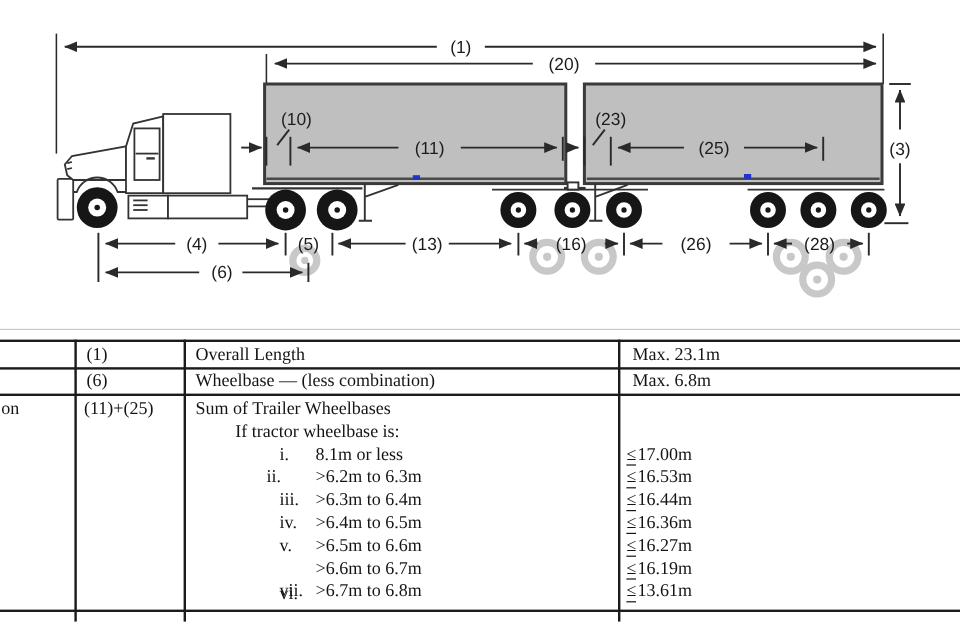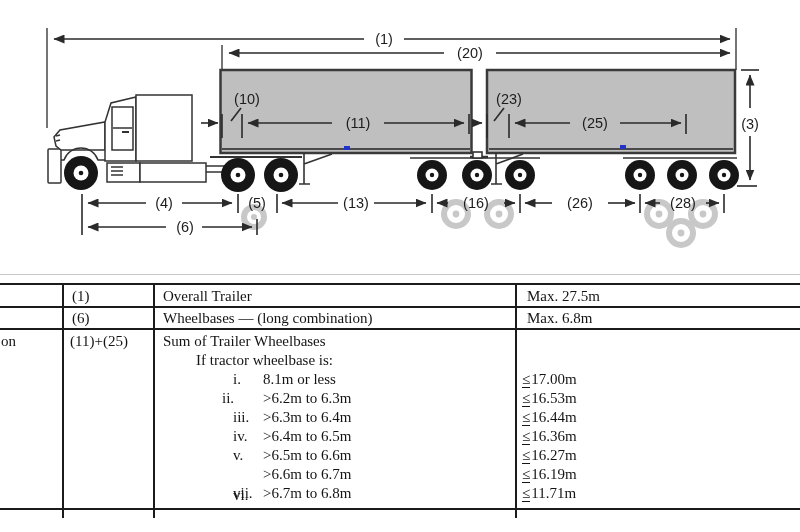--- a/index.html
+++ b/index.html
@@ -204,25 +204,25 @@
     <div class="hline" style="left:0;top:328px;width:800px;"></div>
     <div class="hline" style="left:0;top:508px;width:800px;"></div>
     <div class="vline" style="left:62px;top:283px;height:227px;"></div>
     <div class="vline" style="left:153px;top:283px;height:227px;"></div>
     <div class="vline" style="left:515px;top:283px;height:227px;"></div>
     <div class="vline" style="left:62px;top:510px;height:8px;"></div>
     <div class="vline" style="left:153px;top:510px;height:8px;"></div>
     <div class="vline" style="left:515px;top:510px;height:8px;"></div>
 
     <div class="cell" style="left:72px;top:287px;">(1)</div>
-    <div class="cell" style="left:163px;top:287px;">Overall Trailer</div>
-    <div class="cell" style="left:527px;top:287px;">Max. 27.5m</div>
+    <div class="cell" style="left:163px;top:287px;">Overall Length</div>
+    <div class="cell" style="left:527px;top:287px;">Max. 23.1m</div>
 
     <div class="cell" style="left:72px;top:309px;">(6)</div>
-    <div class="cell" style="left:163px;top:309px;">Wheelbases — (long combination)</div>
+    <div class="cell" style="left:163px;top:309px;">Wheelbase — (less combination)</div>
     <div class="cell" style="left:527px;top:309px;">Max. 6.8m</div>
 
     <div class="cell" style="left:1px;top:332px;">on</div>
     <div class="cell" style="left:70px;top:332px;">(11)+(25)</div>
     <div class="cell" style="left:163px;top:332px;">Sum of Trailer Wheelbases</div>
     <div class="cell" style="left:196px;top:351px;">If tractor wheelbase is:</div>
 
     <div class="cell" style="left:233px;top:370px;">i.</div>
     <div class="cell" style="left:263px;top:370px;">8.1m or less</div>
     <div class="cell" style="left:522px;top:370px;"><span class="leq">≤</span><span>17.00m</span></div>
@@ -242,16 +242,16 @@
     <div class="cell" style="left:233px;top:446px;">v.</div>
     <div class="cell" style="left:263px;top:446px;">&gt;6.5m to 6.6m</div>
     <div class="cell" style="left:522px;top:446px;"><span class="leq">≤</span><span>16.27m</span></div>
 
     <div class="cell" style="left:233px;top:486px;">vi.</div>
     <div class="cell" style="left:263px;top:465px;text-align:right;">&gt;6.6m to 6.7m</div>
     <div class="cell" style="left:522px;top:465px;"><span class="leq">≤</span><span>16.19m</span></div>
 
     <div class="cell" style="left:233px;top:484px;text-align:right;">vii.</div>
     <div class="cell" style="left:263px;top:484px;">&gt;6.7m to 6.8m</div>
-    <div class="cell" style="left:522px;top:484px;"><span class="leq">≤</span><span>11.71m</span></div>
+    <div class="cell" style="left:522px;top:484px;"><span class="leq">≤</span><span>13.61m</span></div>
   </div>
 
 </div>
 
 </body></html>

